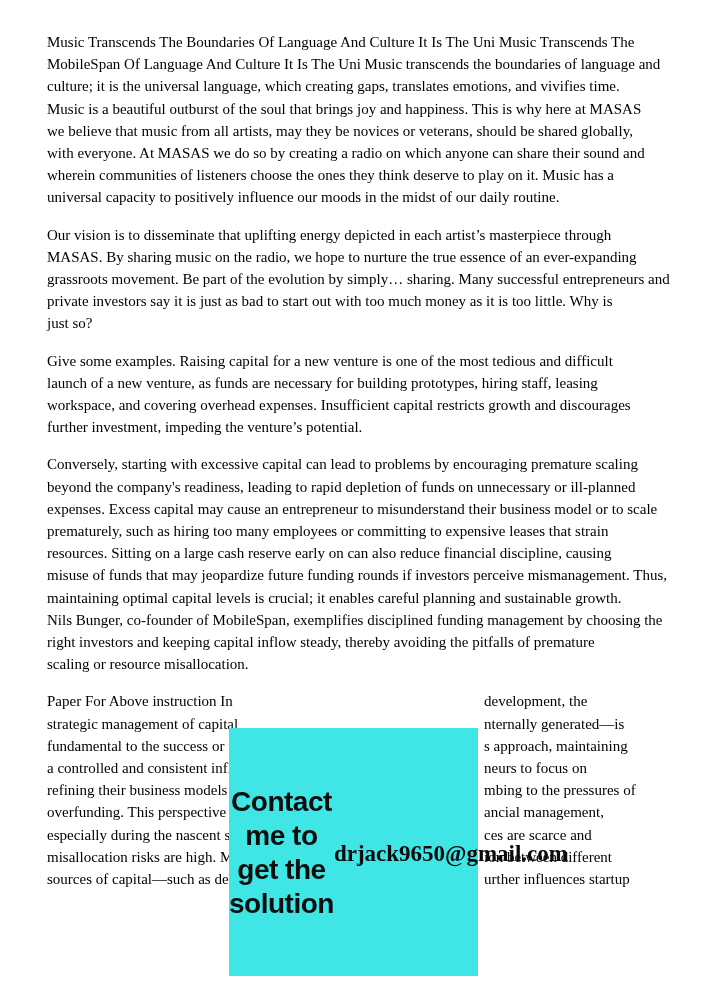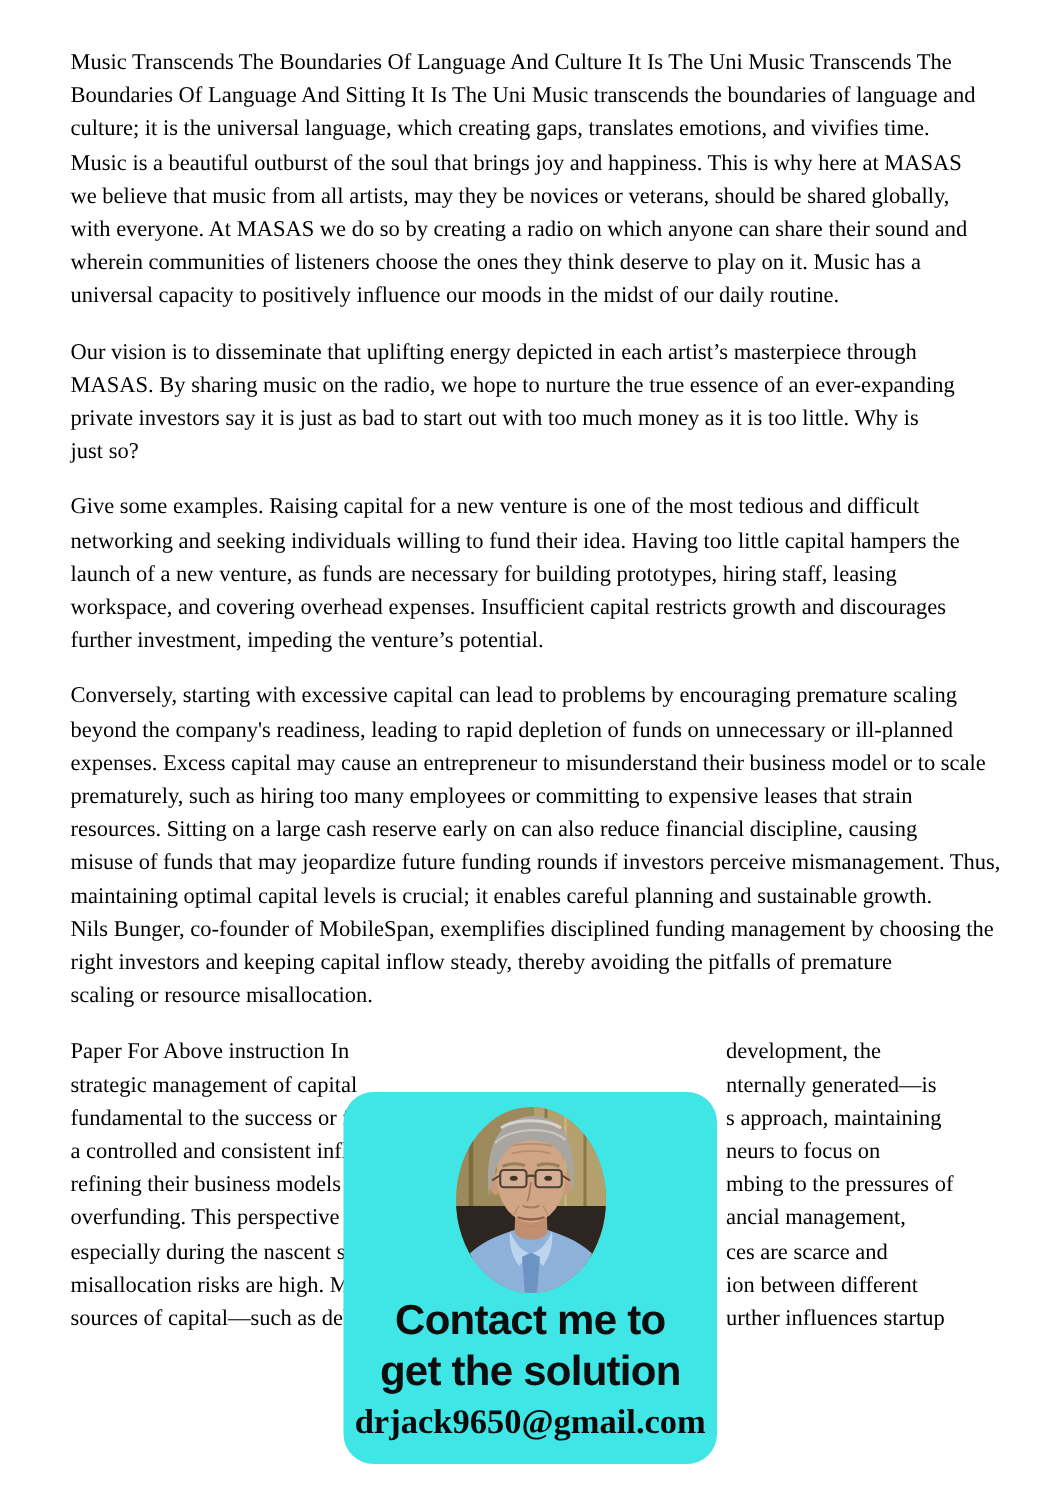--- a/index.html
+++ b/index.html
@@ -30,23 +30,22 @@
 
   .overlay {
     position: absolute;
     left: 229px;
     top: 728px;
     width: 249px;
     height: 248px;
     background: #40E5E6;
     z-index: 10;
     display: flex;
-    flex-direction: column;
+    flex-direction: row;
     align-items: center;
-    border-radius: 20px;
   }
   .portrait { margin-top: 10px; width: 100px; height: 124px; }
   .contact-text {
     margin-top: 1px;
     text-align: center;
     font-family: "Liberation Sans", "DejaVu Sans", sans-serif;
     font-weight: 700;
     font-size: 28px;
     line-height: 34px;
     color: #0d0d0d;
@@ -63,39 +62,39 @@
   }
 </style>
 </head>
 <body>
 
 <div class="page">
   <div class="text-col">
 
     <p class="para">
       <span class="ln">Music Transcends The Boundaries Of Language And Culture It Is The Uni Music Transcends The</span>
-      <span class="ln">Boundaries Of Language And Sitting It Is The Uni Music transcends the boundaries of language and</span>
+      <span class="ln">MobileSpan Of Language And Culture It Is The Uni Music transcends the boundaries of language and</span>
       <span class="ln">culture; it is the universal language, which creating gaps, translates emotions, and vivifies time.</span>
       <span class="ln">Music is a beautiful outburst of the soul that brings joy and happiness. This is why here at MASAS</span>
       <span class="ln">we believe that music from all artists, may they be novices or veterans, should be shared globally,</span>
       <span class="ln">with everyone. At MASAS we do so by creating a radio on which anyone can share their sound and</span>
       <span class="ln">wherein communities of listeners choose the ones they think deserve to play on it. Music has a</span>
       <span class="ln">universal capacity to positively influence our moods in the midst of our daily routine.</span>
     </p>
 
     <p class="para">
       <span class="ln">Our vision is to disseminate that uplifting energy depicted in each artist’s masterpiece through</span>
       <span class="ln">MASAS. By sharing music on the radio, we hope to nurture the true essence of an ever-expanding</span>
+      <span class="ln">grassroots movement. Be part of the evolution by simply… sharing. Many successful entrepreneurs and</span>
       <span class="ln">private investors say it is just as bad to start out with too much money as it is too little. Why is</span>
       <span class="ln">just so?</span>
     </p>
 
     <p class="para">
       <span class="ln">Give some examples. Raising capital for a new venture is one of the most tedious and difficult</span>
-      <span class="ln">networking and seeking individuals willing to fund their idea. Having too little capital hampers the</span>
       <span class="ln">launch of a new venture, as funds are necessary for building prototypes, hiring staff, leasing</span>
       <span class="ln">workspace, and covering overhead expenses. Insufficient capital restricts growth and discourages</span>
       <span class="ln">further investment, impeding the venture’s potential.</span>
     </p>
 
     <p class="para">
       <span class="ln">Conversely, starting with excessive capital can lead to problems by encouraging premature scaling</span>
       <span class="ln">beyond the company's readiness, leading to rapid depletion of funds on unnecessary or ill-planned</span>
       <span class="ln">expenses. Excess capital may cause an entrepreneur to misunderstand their business model or to scale</span>
       <span class="ln">prematurely, such as hiring too many employees or committing to expensive leases that strain</span>

